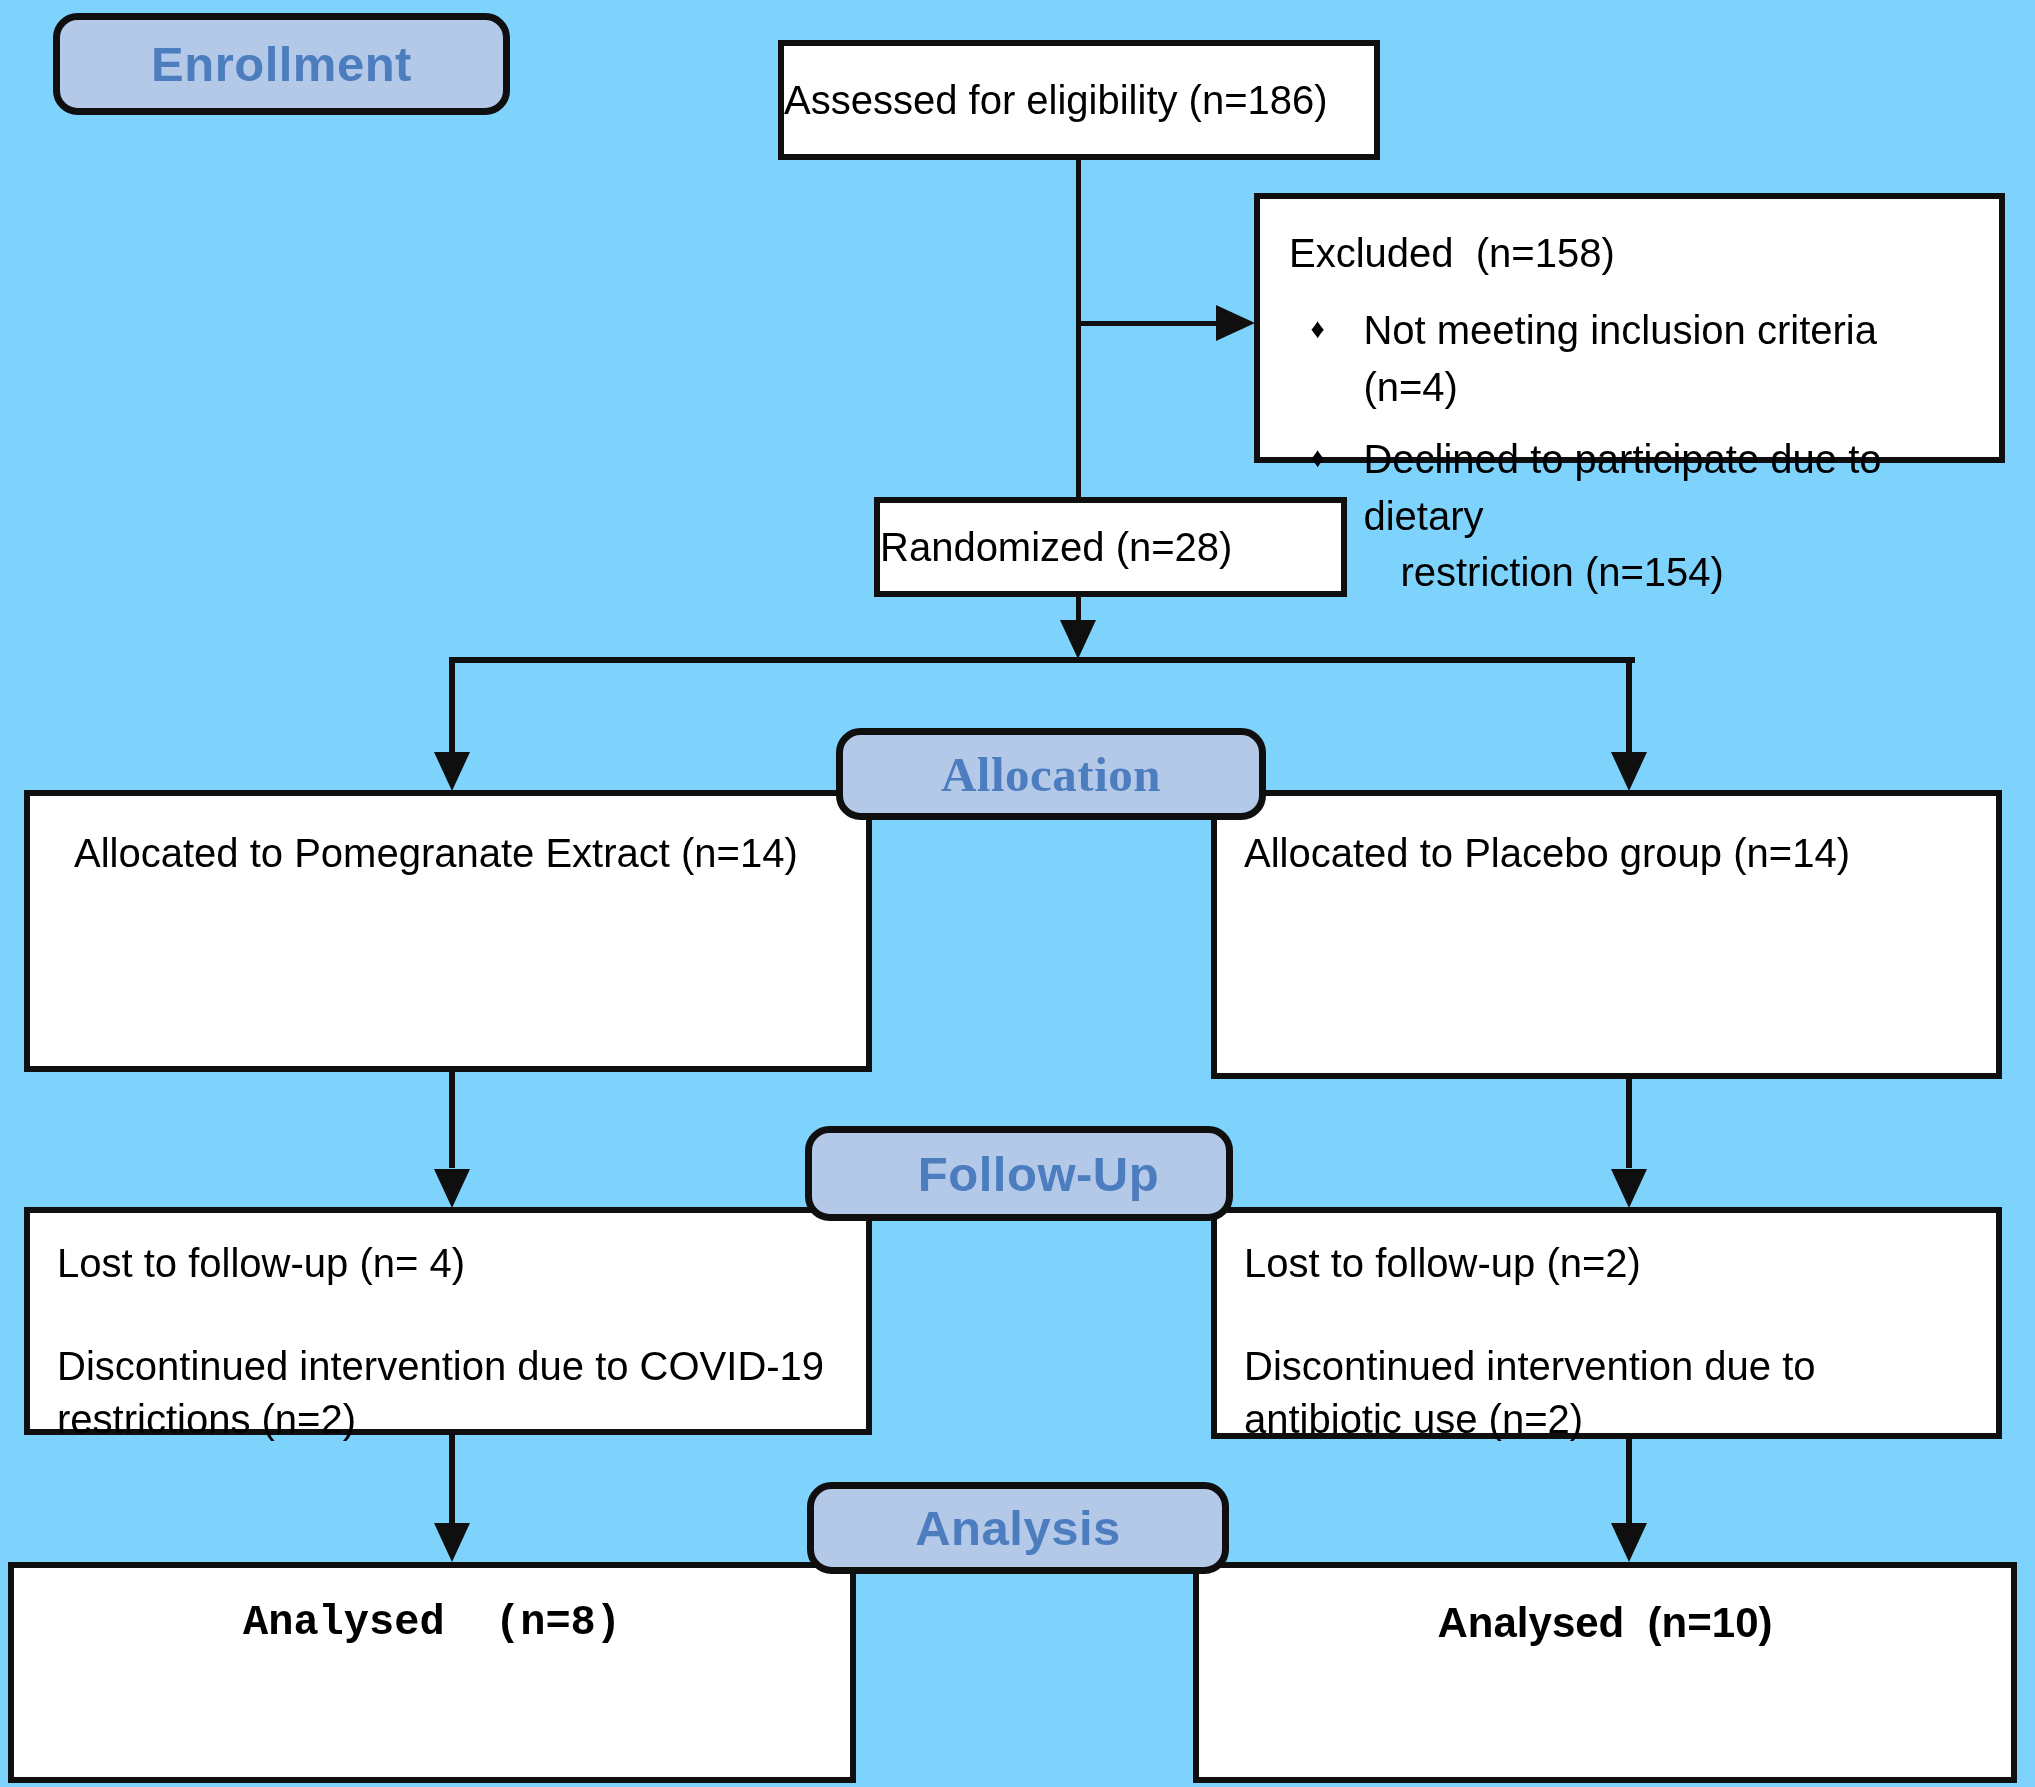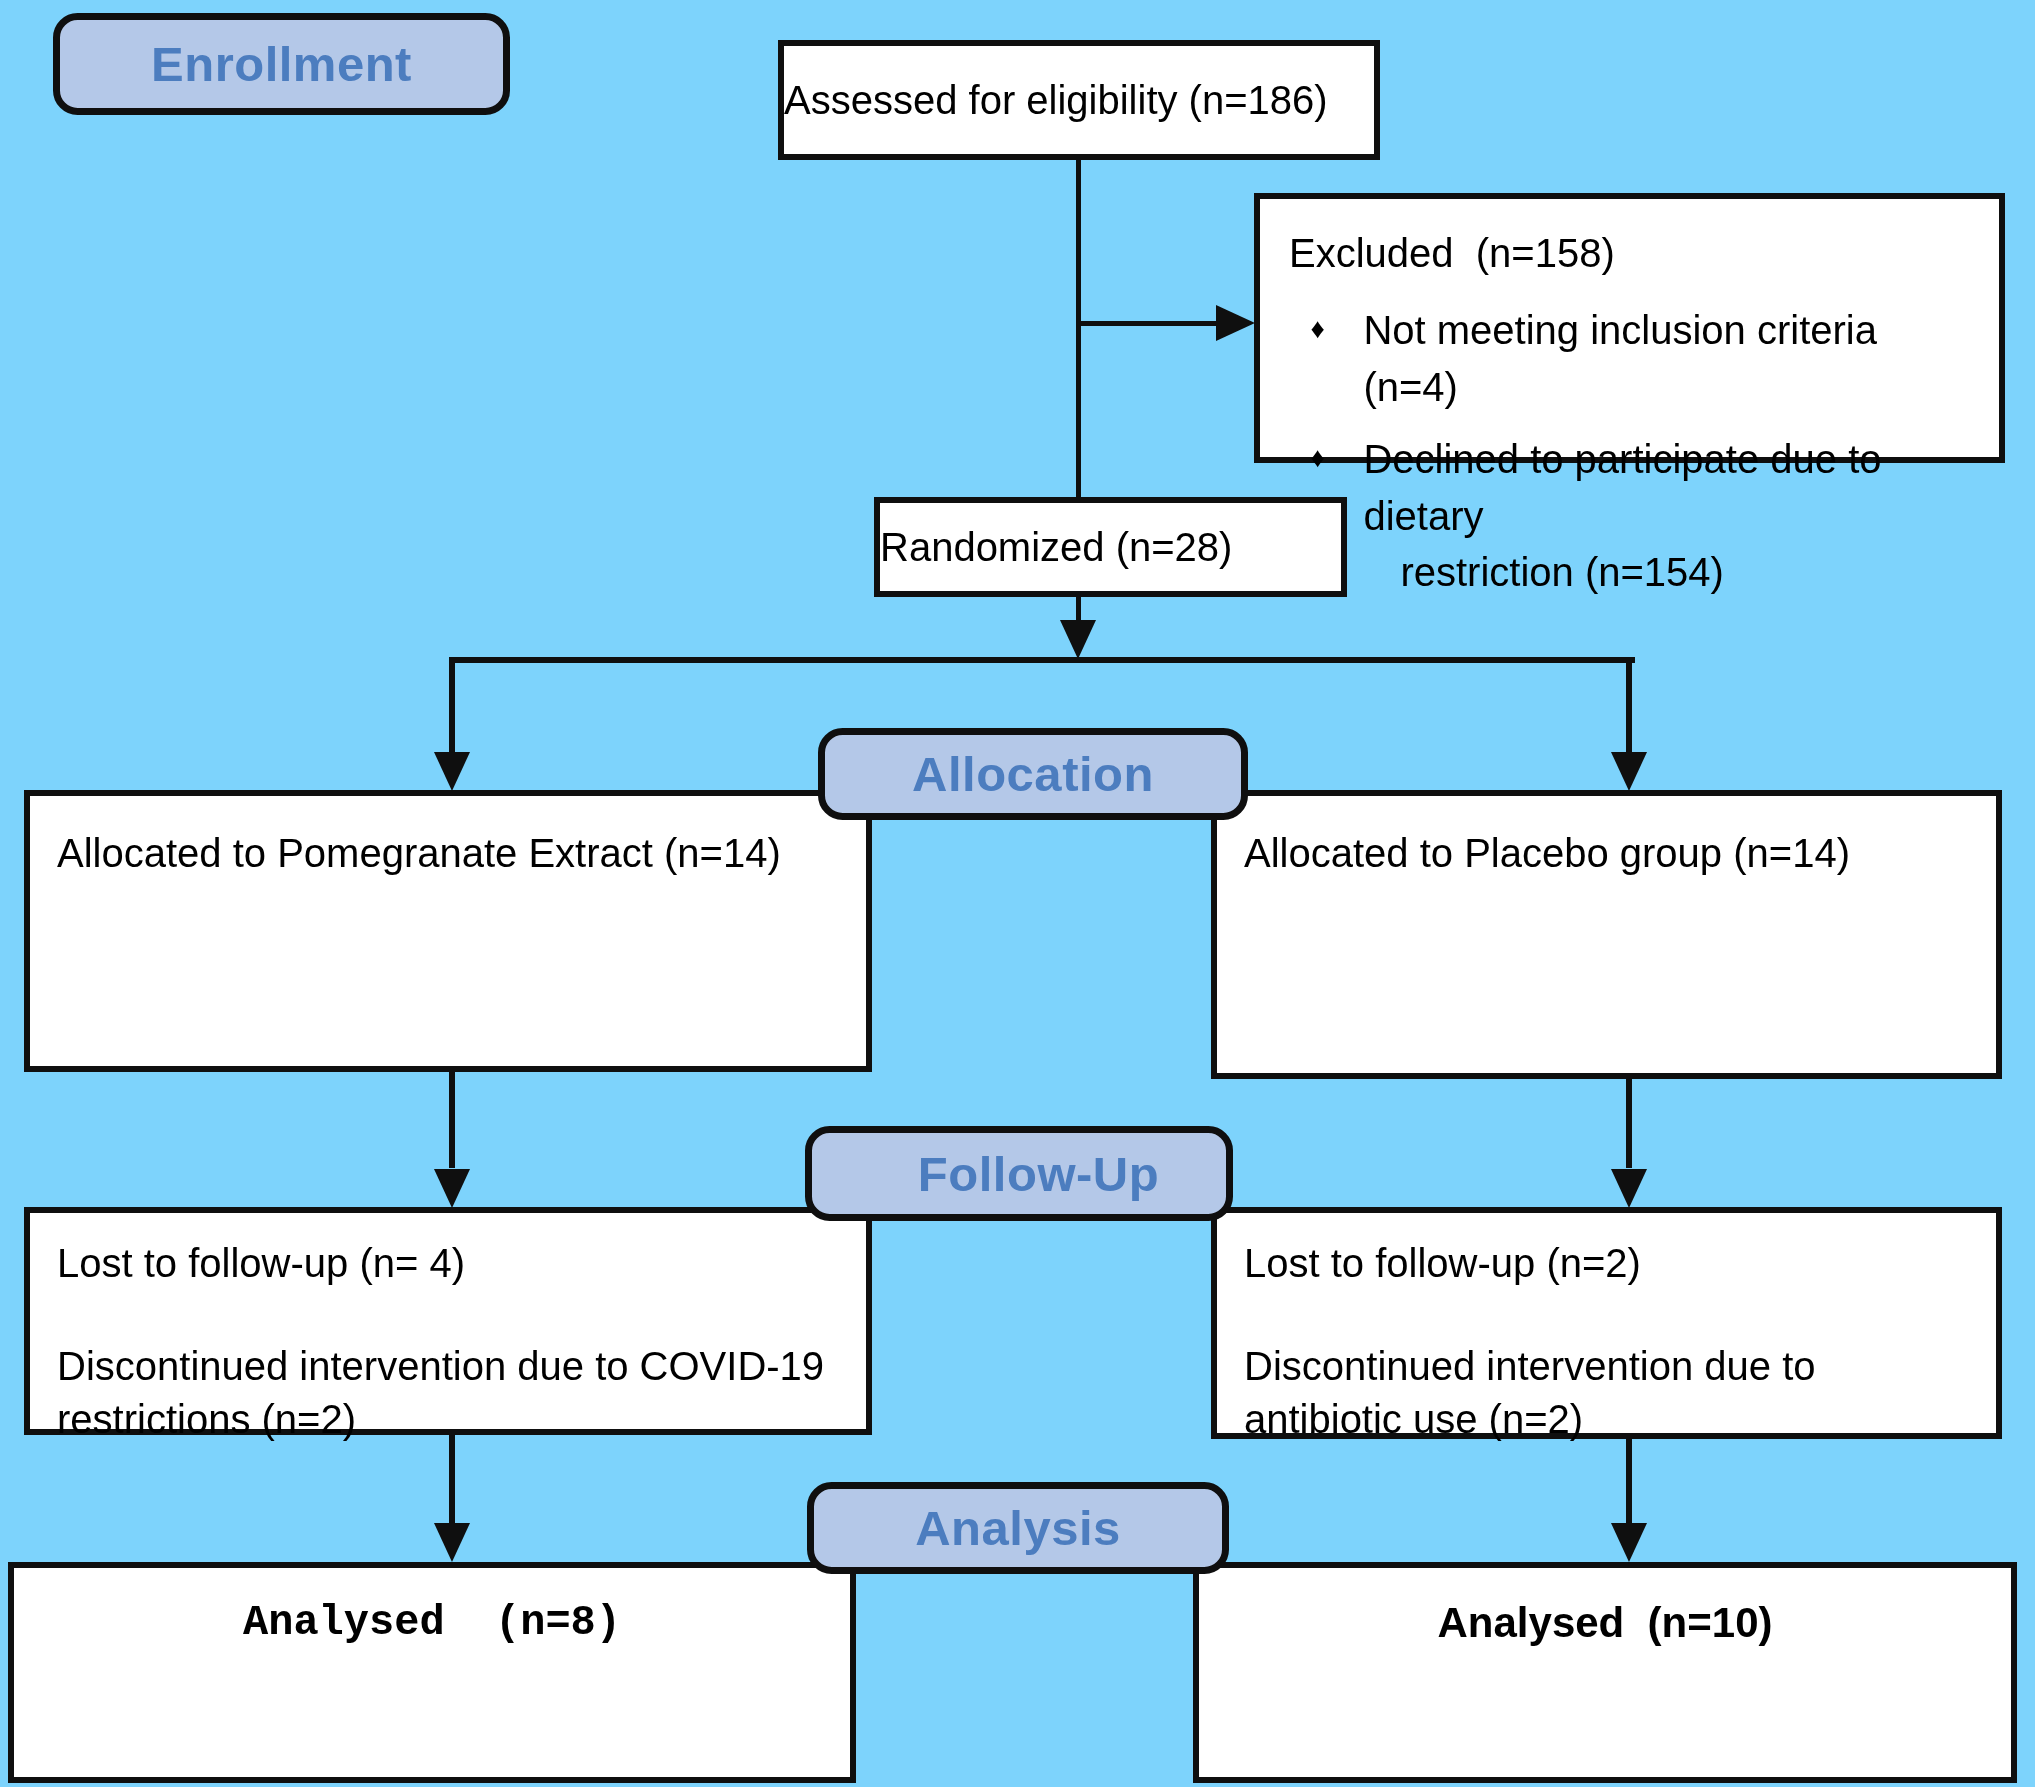--- a/index.html
+++ b/index.html
@@ -120,28 +120,28 @@
   <div class="arrow-down" style="left:1060px;top:620px;"></div>
 
   <div class="hline" style="left:452px;top:657px;width:1183px;height:6.4px;"></div>
 
   <div class="vline" style="left:449px;top:657px;width:6.4px;height:96px;"></div>
   <div class="arrow-down" style="left:434px;top:752px;"></div>
 
   <div class="vline" style="left:1626px;top:657px;width:6.4px;height:96px;"></div>
   <div class="arrow-down" style="left:1611px;top:752px;"></div>
 
-  <div class="box" style="left:24px;top:790px;width:848px;height:282px;">
+  <div class="box" style="left:24px;top:790px;width:848px;height:282px;padding-left:17px;">
     <div class="txt pad-tl">Allocated to Pomegranate Extract (n=14)</div>
   </div>
   <div class="box" style="left:1211px;top:790px;width:791px;height:289px;">
     <div class="txt pad-tl">Allocated to Placebo group (n=14)</div>
   </div>
 
-  <div class="badge" style="left:818px;top:728px;width:430px;height:92px;">
+  <div class="badge" style="left:836px;top:728px;width:430px;height:92px;font-family:Liberation Serif, serif;">
     <span class="lbl">Allocation</span>
   </div>
 
   <div class="vline" style="left:449px;top:1072px;width:6.4px;height:96px;"></div>
   <div class="arrow-down" style="left:434px;top:1169px;"></div>
   <div class="vline" style="left:1626px;top:1079px;width:6.4px;height:89px;"></div>
   <div class="arrow-down" style="left:1611px;top:1169px;"></div>
 
   <div class="box" style="left:24px;top:1207px;width:848px;height:228px;">
     <div class="pad-tl" style="padding-top:23.5px;">

